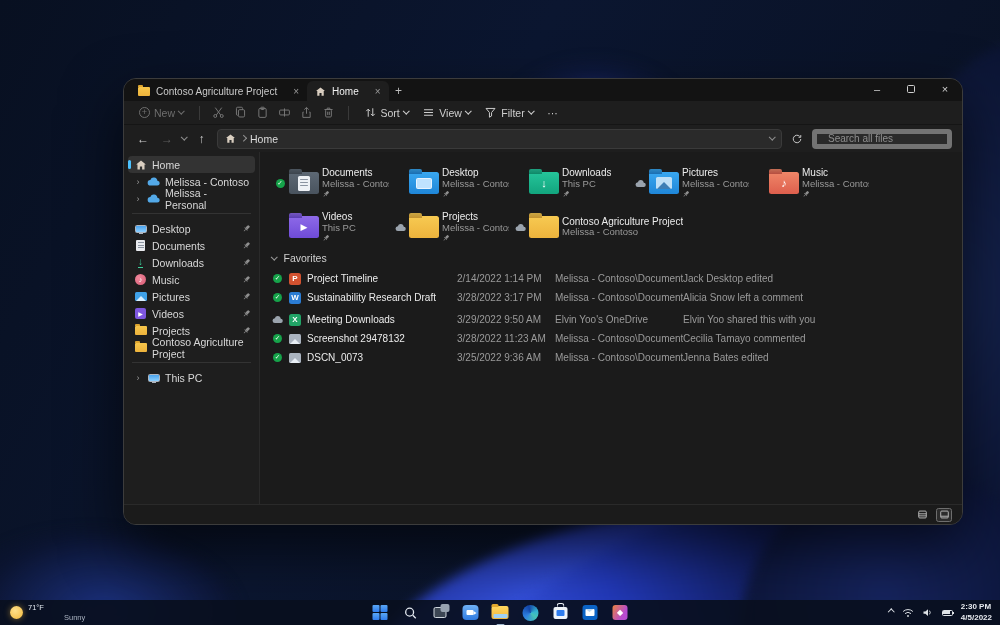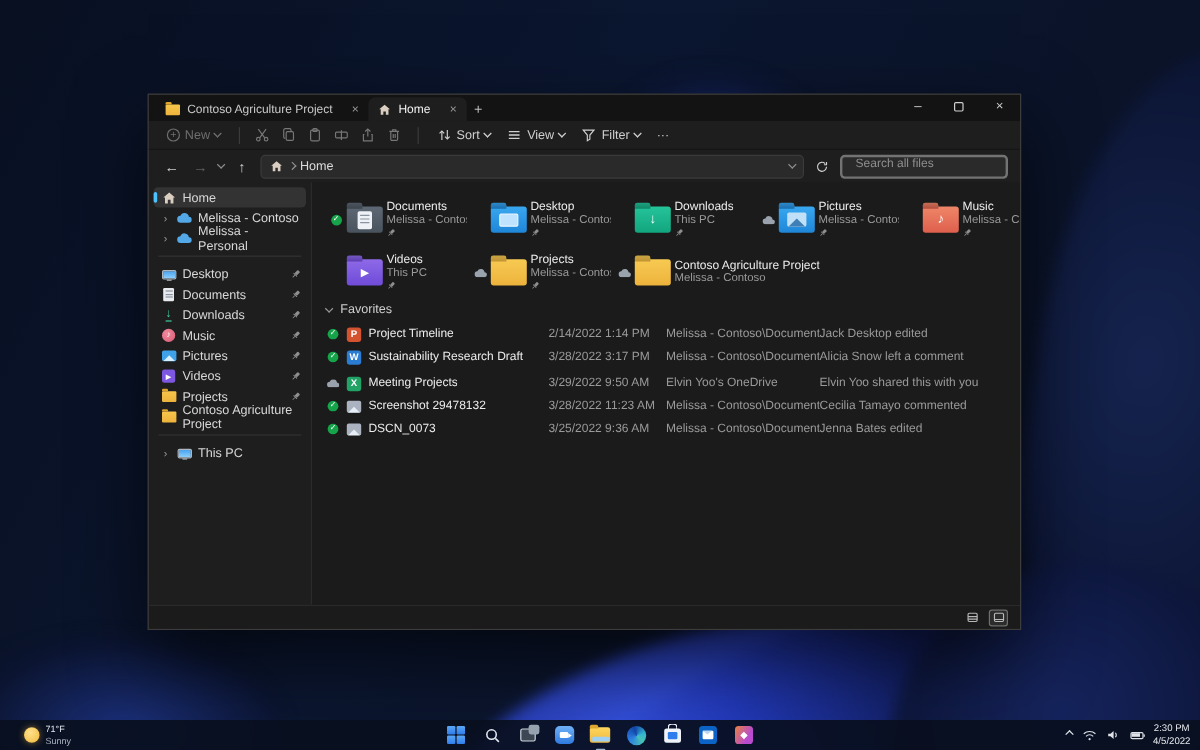--- a/index.html
+++ b/index.html
@@ -21,22 +21,22 @@
   .petal.bloom-c    { left:740px; top:470px; width:330px; height:330px; border-radius:50%;
                       transform:rotate(18deg);
                       background:radial-gradient(ellipse at 40% 40%, #16245e 0%, #0c1538 55%, transparent 80%); }
   .petal.right-tall { left:860px; top:40px;  width:300px; height:600px; border-radius:45%;
                       transform:rotate(8deg);
                       background:radial-gradient(ellipse at 30% 45%, #15234e 0%, #0c1534 55%, transparent 80%); }
   .petal.left-glow  { left:-60px; top:530px; width:300px; height:180px; border-radius:50%;
                       background:radial-gradient(ellipse at 55% 45%, #1c317e 0%, rgba(12,20,52,.5) 55%, transparent 78%); }
 
   
-  .window { position:absolute; left:123px; top:78px; width:728px; height:447px;
-            background:#1e1e1e; border:1px solid #3c3c3c; border-radius:0;
+  .window { position:absolute; left:123px; top:78px; width:840px; height:447px;
+            background:#1e1e1e; border:1px solid #3c3c3c; border-radius:13px;
             box-shadow:0 24px 60px rgba(0,0,0,.65); display:flex; flex-direction:column; overflow:hidden;
             color:#e6e6e6; }
 
   
   .tabstrip { height:22px; background:#131313; display:flex; align-items:flex-end; padding-left:6px; flex:0 0 auto; }
   .tab { height:20px; display:flex; align-items:center; gap:6px; padding:0 8px; border-radius:6px 6px 0 0;
          font-size:10px; color:#c9c9c9; cursor:default; }
   .tab.active { background:#1e1e1e; color:#f0f0f0; }
   .tab .close-x { font-size:10px; color:#9a9a9a; margin-left:10px; }
   .newtab { width:20px; height:20px; display:flex; align-items:center; justify-content:center;
@@ -60,22 +60,22 @@
   .newcircle { width:11px; height:11px; border:1px solid currentColor; border-radius:50%;
                display:flex; align-items:center; justify-content:center; font-size:9px; line-height:1; }
 
   
   .addrbar { height:27px; display:flex; align-items:center; gap:6px; padding:0 10px; flex:0 0 auto; background:#1e1e1e; }
   .navbtn { color:#cfcfcf; font-size:12px; width:18px; text-align:center; }
   .navbtn.dim { color:#5f5f5f; }
   .crumbbox { flex:1; height:20px; background:#2a2a2a; border:1px solid #3a3a3a; border-radius:4px;
               display:flex; align-items:center; gap:5px; padding:0 7px; font-size:10.5px; color:#dcdcdc; }
   .crumbbox .spacer { flex:1; }
-  .searchbox { width:140px; height:20px; background:#2a2a2a; border:2px solid #737373; border-radius:4px;
-               display:flex; align-items:flex-start; gap:5px; padding:0 6px; }
+  .searchbox { width:140px; height:20px; background:#2a2a2a; border:5px solid #737373; border-radius:4px;
+               display:flex; align-items:center; gap:5px; padding:0 6px; }
   .searchbox input { flex:1; background:transparent; border:none; outline:none; color:#cfcfcf;
                      font-size:10px; font-family:"Liberation Sans",sans-serif; }
   .searchbox input::placeholder { color:#8f8f8f; }
 
   
   .winbody { flex:1; display:flex; min-height:0; }
   .sidebar { width:136px; flex:0 0 auto; padding:4px 4px 0 4px; border-right:1px solid #2a2a2a; overflow:hidden; }
   .sitem { height:17px; display:flex; align-items:center; gap:5px; padding:0 4px 0 6px; border-radius:4px;
            font-size:10.5px; color:#d8d8d8; position:relative; }
   .sitem .sic { width:13px; display:flex; justify-content:center; flex:0 0 auto; }
@@ -160,25 +160,25 @@
 
   
   .statusbar { height:20px; flex:0 0 auto; border-top:1px solid #2a2a2a; display:flex; align-items:center;
                justify-content:flex-end; gap:6px; padding:0 10px; background:#1b1b1b; }
   .viewic { color:#b9b9b9; display:flex; align-items:center; justify-content:center; width:16px; height:14px; }
   .viewic.sel { border:1px solid #6e6e6e; border-radius:2.5px; background:#2c2c2c; }
 
   
   .taskbar { position:absolute; left:0; bottom:0; width:1000px; height:25px;
              background:rgba(9,15,30,.92); display:flex; align-items:center; }
-  .weather { position:absolute; left:20px; display:flex; align-items:center; gap:5px; }
+  .weather { position:absolute; left:10px; display:flex; align-items:center; gap:5px; }
   .sun { width:13px; height:13px; border-radius:50%;
          background:radial-gradient(circle at 40% 35%, #ffe08a, #f2b83c); box-shadow:0 0 6px rgba(242,184,60,.5); }
   .wtxt { font-size:7.5px; line-height:1.3; color:#e3e8ef; }
-  .wtxt .cond { color:#a9b2c0; }
+  .wtxt .cond { color:#a9b2c0;margin-left:36px; }
   .tb-center { position:absolute; left:50%; transform:translateX(-50%); display:flex; align-items:center; gap:9px; }
   .tico { width:21px; height:21px; display:flex; align-items:center; justify-content:center; position:relative; }
   .startgrid { display:grid; grid-template-columns:7px 7px; grid-template-rows:7px 7px; gap:1.5px; }
   .startgrid i { background:linear-gradient(#5aa7f5,#2f7ced); border-radius:1px; }
   .tvsq { width:13px; height:11px; border:1.5px solid #cfd6de; border-radius:2px; background:#3c4654; position:relative; }
   .tvsq::after { content:''; position:absolute; right:-4px; top:-4px; width:9px; height:8px;
                  background:#97a2b0; border-radius:2px; }
   .chatic { width:16px; height:15px; border-radius:4px; background:linear-gradient(#6fb1f7,#2f7ae0);
             display:flex; align-items:center; justify-content:center; }
   .cam { width:7px; height:5px; background:#fff; border-radius:1px; position:relative; }
@@ -204,21 +204,21 @@
   .outlookic i::after { content:''; position:absolute; left:0; top:0;
                         border-left:4.5px solid transparent; border-right:4.5px solid transparent;
                         border-top:3.5px solid #bcd8f2; }
   .appic { width:15px; height:15px; border-radius:3px; background:linear-gradient(120deg,#e8823f,#b84bd0 70%);
            display:flex; align-items:center; justify-content:center; color:#fff; font-size:8px; }
   .tb-right { position:absolute; right:8px; display:flex; align-items:center; gap:8px; }
   .trayic { color:#dfe3e8; display:flex; align-items:center; }
   .battery { width:11px; height:6px; border:1px solid #dfe3e8; border-radius:1.5px; position:relative; }
   .battery::before { content:''; position:absolute; left:.5px; top:.5px; bottom:.5px; width:7px; background:#dfe3e8; }
   .battery::after { content:''; position:absolute; right:-2.5px; top:1px; width:1.5px; height:2.5px; background:#dfe3e8; }
-  .clock { font-size:8px; line-height:1.3; color:#e6e9ee; text-align:center; }
+  .clock { font-size:8px; line-height:1.3; color:#e6e9ee; text-align:left;font-weight:bold; }
 </style>
 </head>
 <body>
 
 <div class="desktop">
   <div class="petal right-tall"></div>
   <div class="petal glow-top"></div>
   <div class="petal bloom-a"></div>
   <div class="petal bloom-b"></div>
   <div class="petal bloom-c"></div>
@@ -721,21 +721,21 @@
         <div class="frow">
           <span class="fname">
             <span class="status-slot">
                 <span class="cloudic">
                   <svg width="11" height="7" viewBox="0 0 16 10" fill="currentColor">
                     <path d="M4.5 10a3.5 3.5 0 0 1-.4-7A4.5 4.5 0 0 1 12.8 4 3 3 0 0 1 12.5 10z"></path>
                   </svg>
                 </span>
               </span>
             <span class="office off-x">X</span>
-            <span>Meeting Projects</span>
+            <span>Meeting Downloads</span>
           </span>
           <span class="fdate">3/29/2022 9:50 AM</span>
           <span class="floc">Elvin Yoo's OneDrive</span>
           <span class="fact">Elvin Yoo shared this with you</span>
         </div>
         <div class="frow">
           <span class="fname">
             <span class="status-slot">
                 <span class="checkb">✓</span>
               </span>

